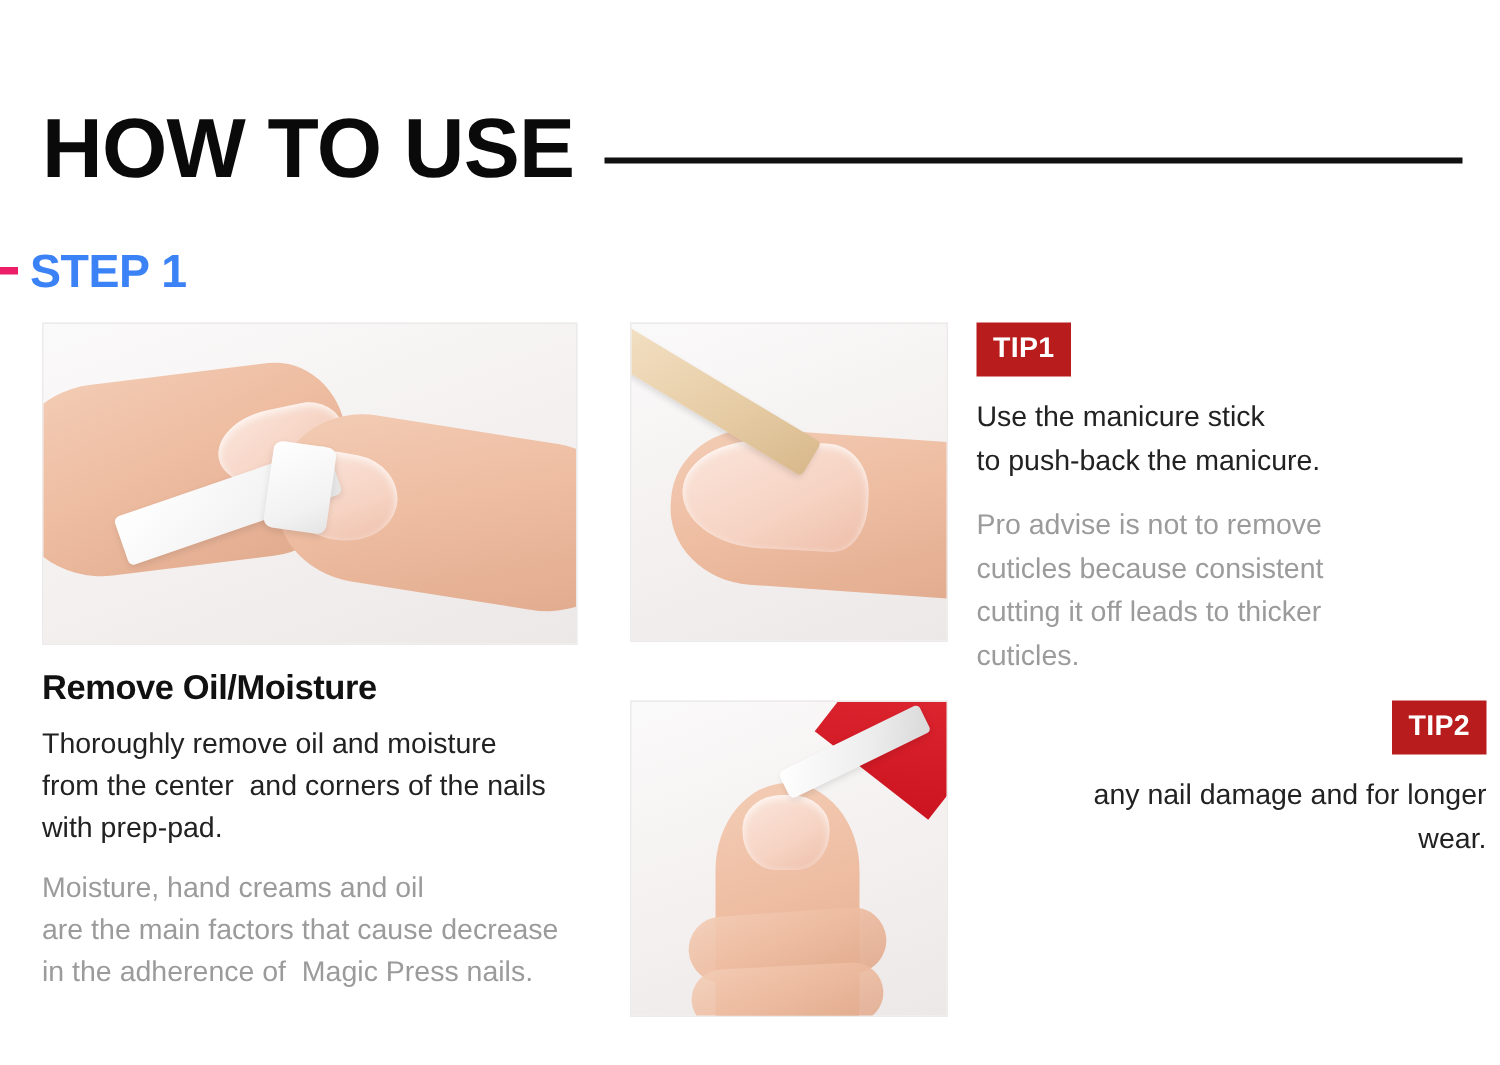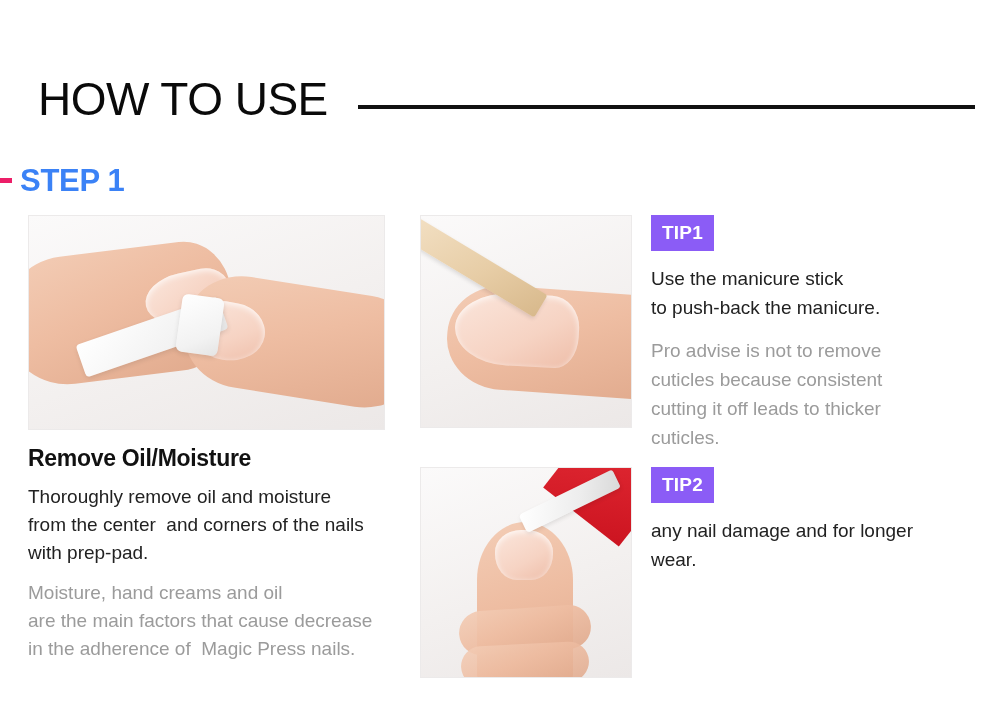--- a/index.html
+++ b/index.html
@@ -24,27 +24,27 @@
   .header-row {
     position: absolute;
     left: 28px;
     top: 68px;
     width: 947px;
     height: 62px;
     display: flex;
     align-items: center;
   }
   .page-title {
-    font-size: 46px;
+    font-size: 56px;
     line-height: 1;
-    font-weight: 400;
+    font-weight: 700;
     letter-spacing: -0.5px;
     color: #0a0a0a;
     white-space: nowrap;
-    margin: 10px;
+    margin: 0;
     padding: 0;
   }
   .title-rule {
     flex: 1 1 auto;
     height: 4px;
     background: #111111;
     margin-left: 20px;
     margin-top: 16px;
   }
 
@@ -142,25 +142,25 @@
   }
   .body-text.muted {
     color: #9b9b9b;
     margin-top: 12px;
   }
   .body-text span { display: block; white-space: pre; }
 
   
   .tip-block { position: absolute; left: 651px; width: 340px; }
   #tip-1 { top: 215px; }
-  #tip-2 { top: 467px; }
+  #tip-2 { top: 467px; text-align: right; }
 
   .tip-badge {
     display: inline-block;
-    background: #8b5cf6;
+    background: #b91c1c;
     color: #ffffff;
     font-size: 19px;
     line-height: 1;
     font-weight: 700;
     letter-spacing: 0.2px;
     padding: 8px 11px 9px 11px;
     margin-bottom: 13px;
   }
   .tip-text {
     font-size: 19px;

